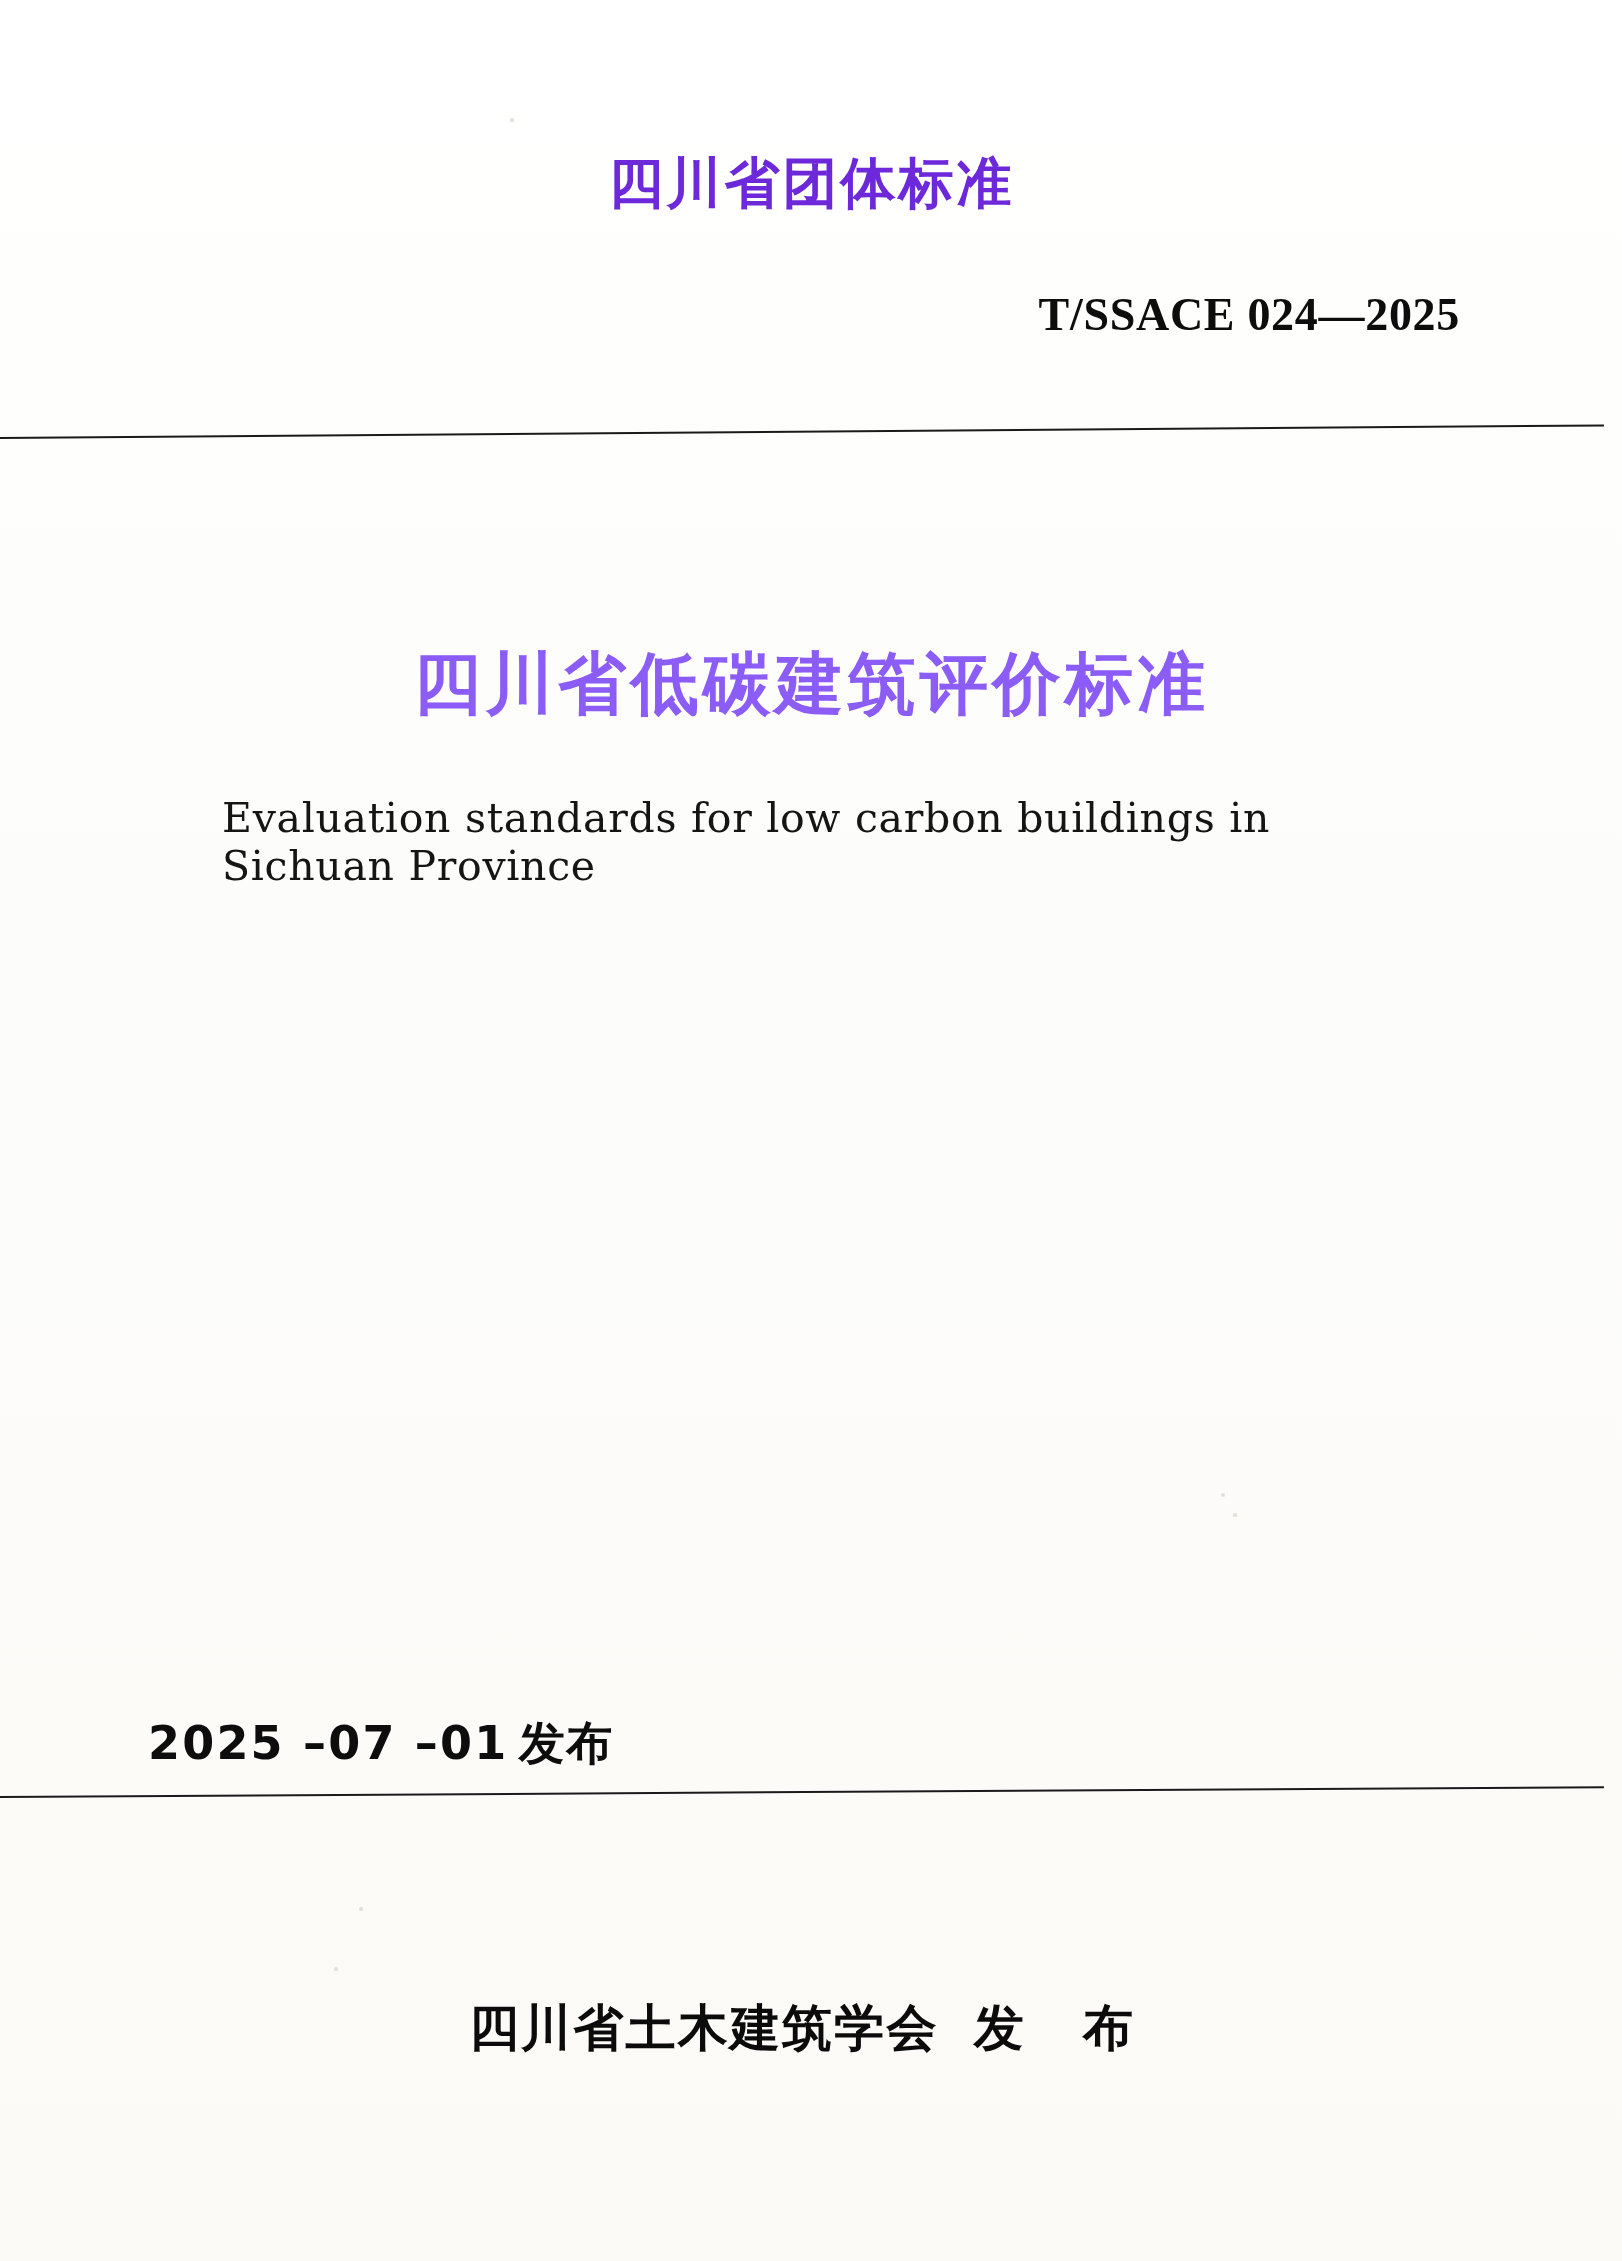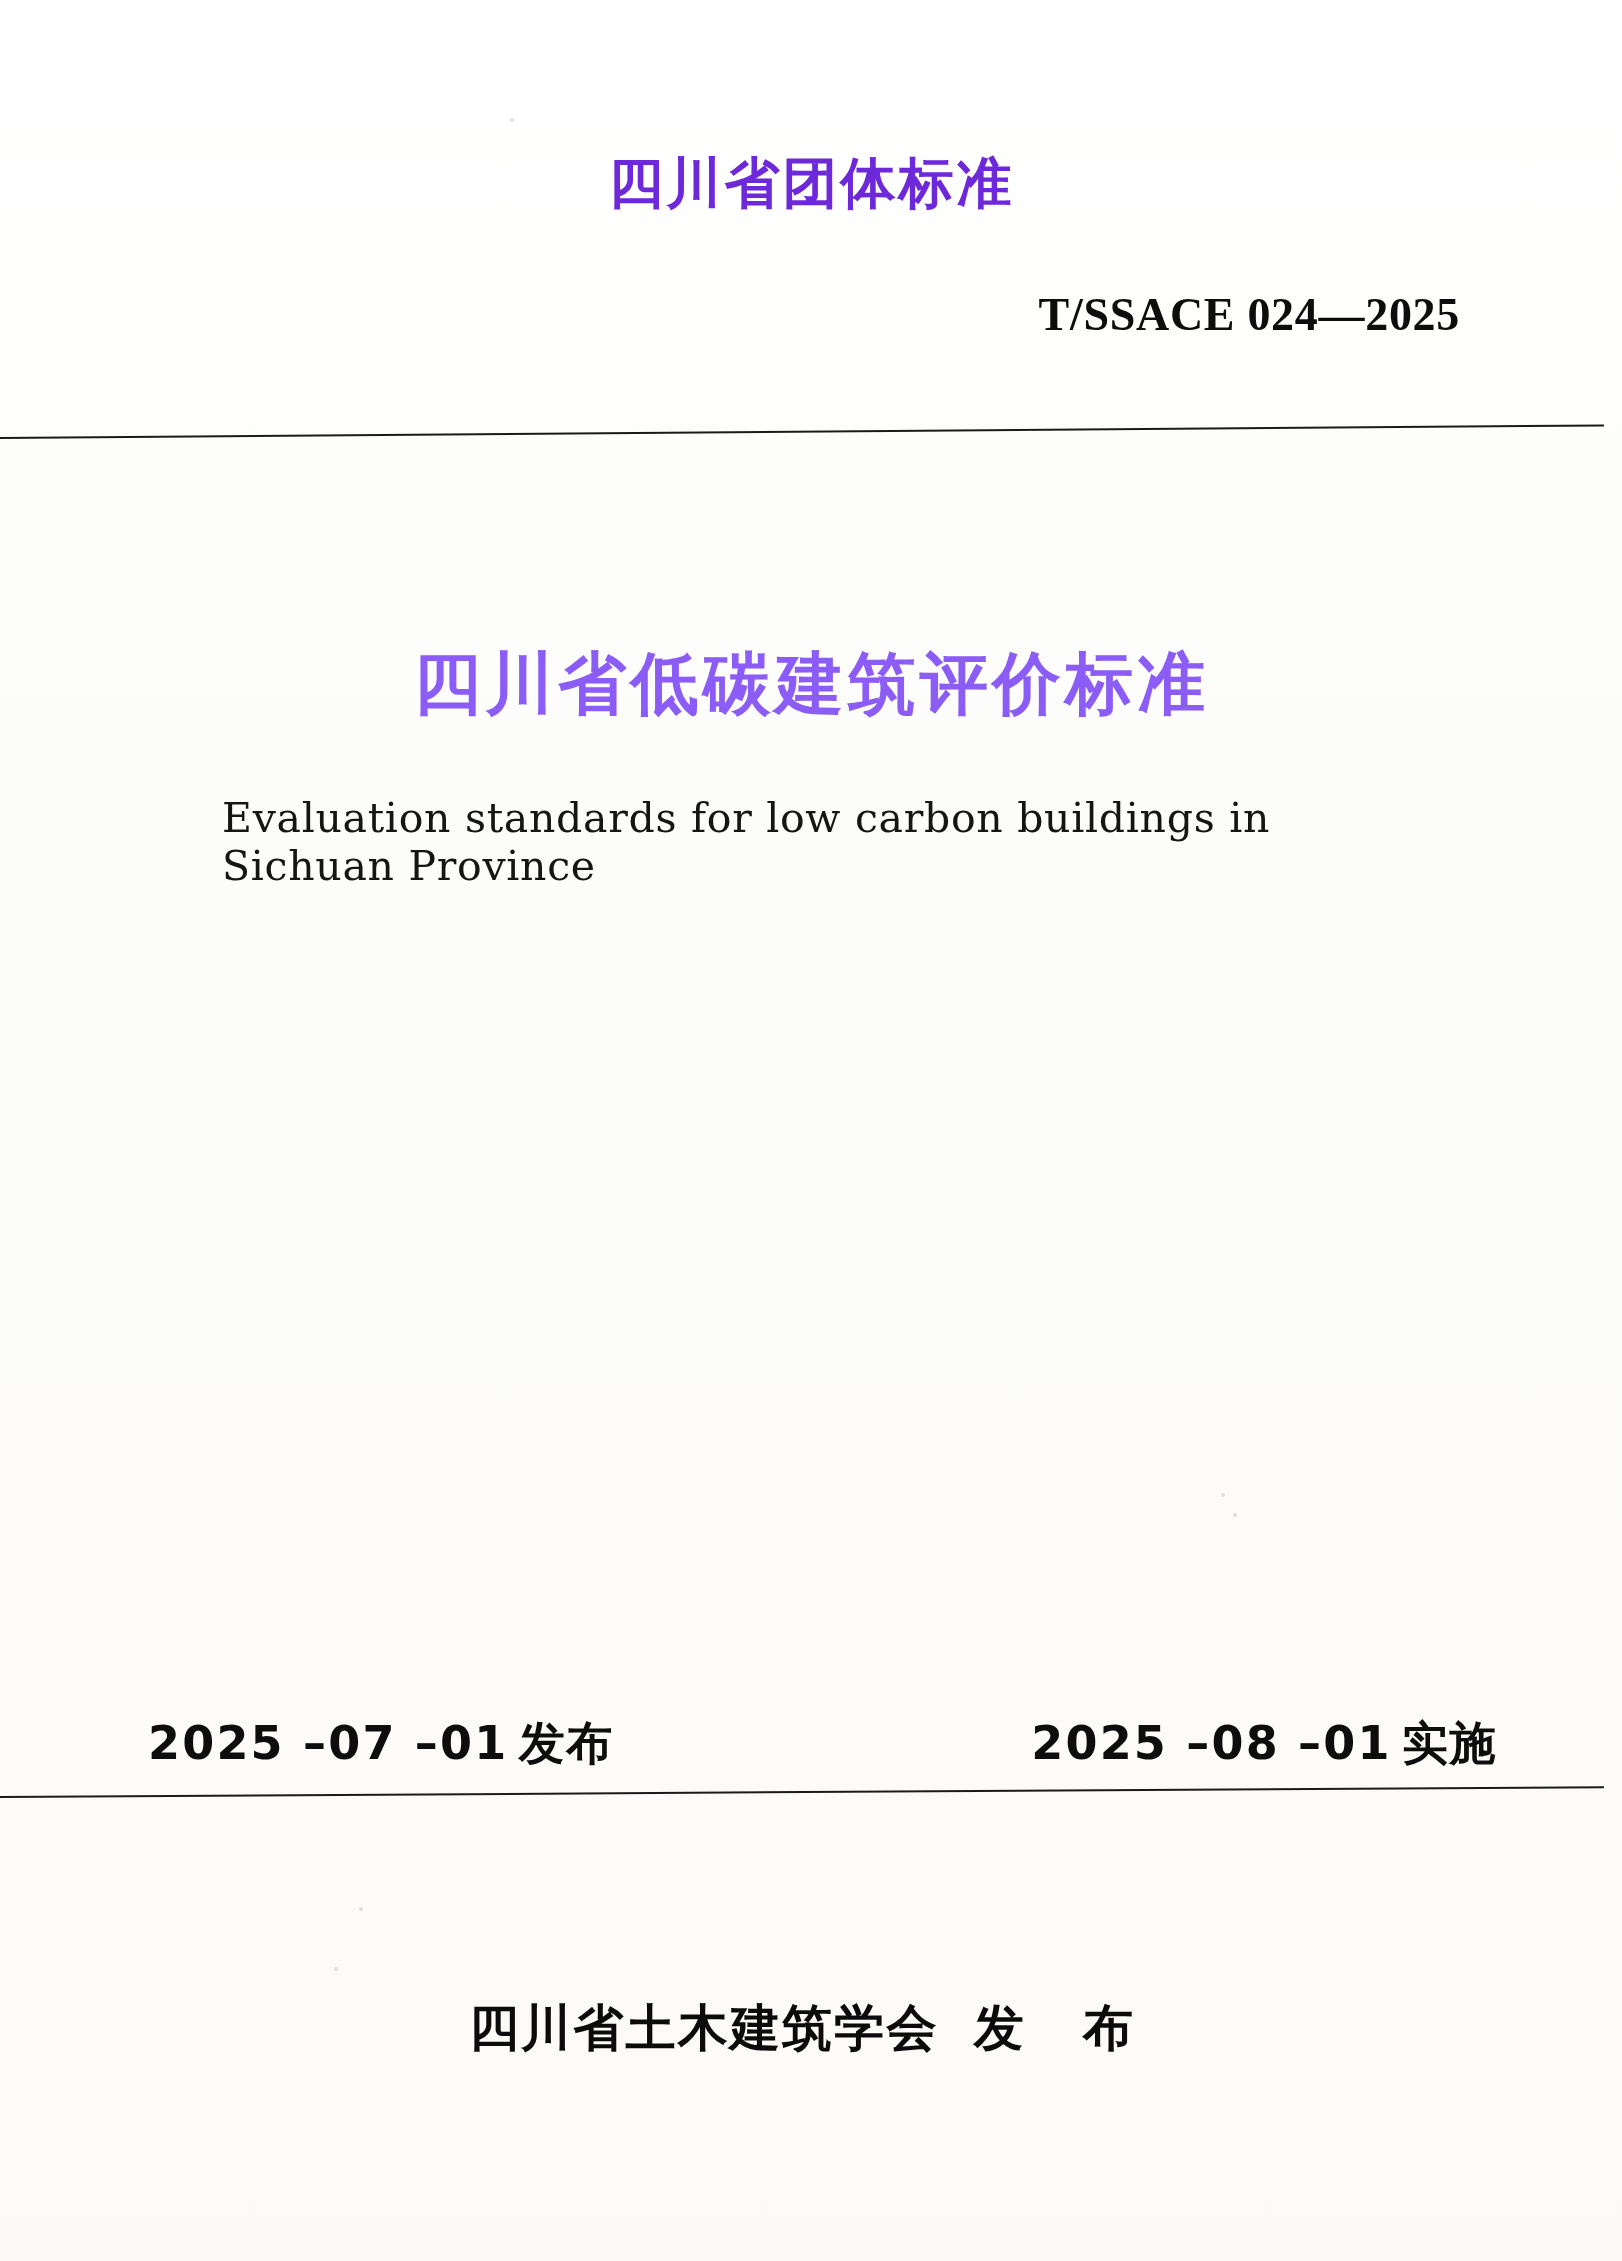--- a/index.html
+++ b/index.html
@@ -167,23 +167,20 @@
 
     <div class="title-en">
       <div>Evaluation standards for low carbon buildings in</div>
       <div>Sichuan Province</div>
     </div>
 
     <div class="date-row">
       <div class="date-item">
         <span class="date-num">2025 –07 –01</span><span class="date-word">发布</span>
       </div>
-      <div class="date-item">
-        <span class="date-num">2025 –08 –01</span><span class="date-word">实施</span>
-      </div>
     </div>
 
     <div class="rule rule-bottom"></div>
 
     <div class="publisher">
       <span>四川省土木建筑学会</span><span class="pub-verb">发 布</span>
     </div>
 
     <div class="speck" style="left:510px;top:118px;width:3.7px;height:3.7px;"></div>
     <div class="speck" style="left:1221px;top:1493px;width:4.4px;height:4.4px;"></div>

